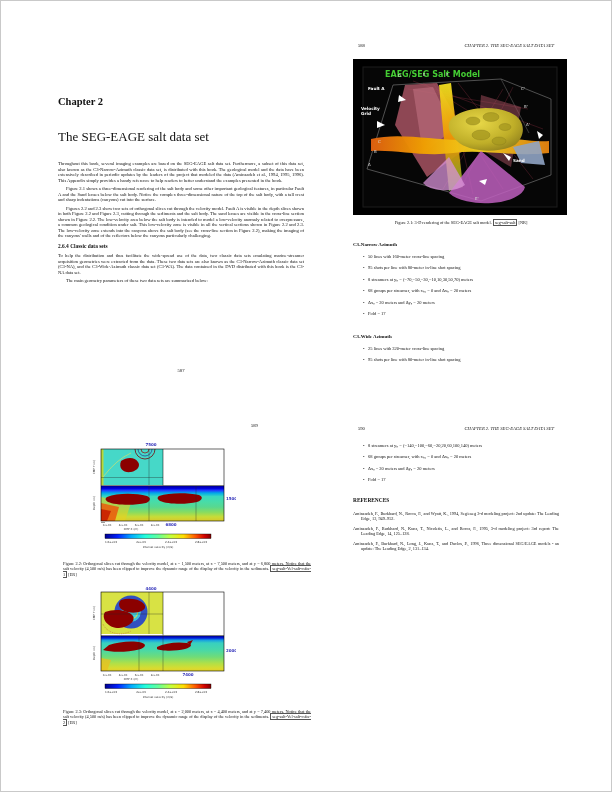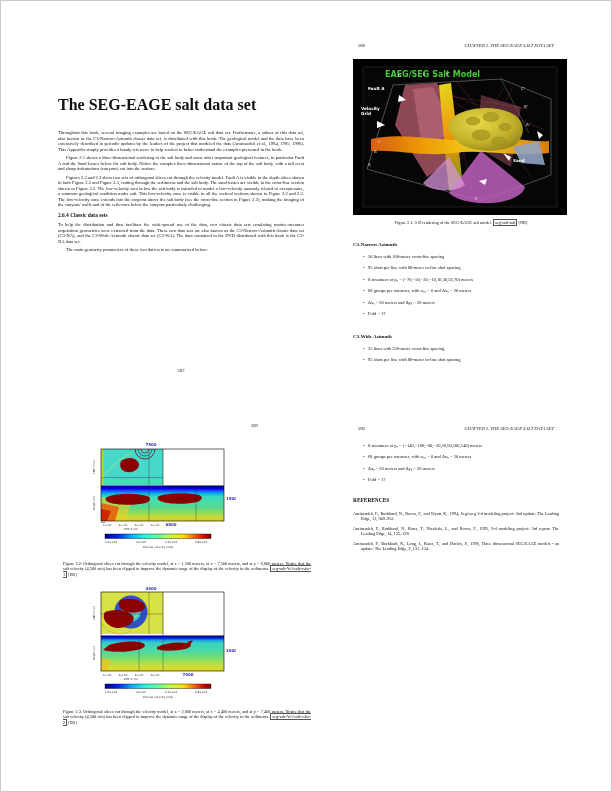--- a/index.html
+++ b/index.html
@@ -6,21 +6,21 @@
   html,body{margin:0;padding:0;background:#fff;}
   .sheet{position:relative;width:612px;height:792px;background:#ffffff;
          font-family:"Liberation Serif",serif;color:#111;overflow:hidden;
          border:1px solid #c9c9c9;box-sizing:border-box;}
   .abs{position:absolute;}
   
   .body-text{font-size:4.6px;line-height:5.5px;text-align:justify;}
   .body-text p{margin:0 0 3px 0;}
   .body-text p.ind{text-indent:8px;}
   .h-chapter{font-size:10.5px;font-weight:bold;margin:0 0 22px 0;}
-  .h-title{font-size:16px;font-weight:bold;margin:0 0 16px 0;}
+  .h-title{font-size:13px;font-weight:normal;margin:0 0 16px 0;}
   .h-sec{font-size:5.4px;font-weight:bold;margin:5px 0 4px 0;}
   .pageno{font-size:4.6px;}
   .runhead{display:flex;justify-content:space-between;font-size:4.6px;}
   .runhead .rh-title{font-style:italic;}
   .caption{font-size:4.3px;line-height:5.4px;text-align:justify;}
   .caption.center{text-align:center;}
   .cap-tag{border:1px solid #555;padding:0 1px;}
   .b-head{font-size:5px;font-weight:bold;}
   ul.blist{list-style:none;margin:0;padding:0 0 0 10px;font-size:4.5px;}
   ul.blist li{margin:0 0 6.6px 0;line-height:4.8px;position:relative;padding-left:5px;}
@@ -30,20 +30,21 @@
   
   svg text{font-family:"DejaVu Sans",sans-serif;}
   .blue-ann{fill:#3333bb;font-weight:bold;}
 </style>
 </head>
 <body>
 
 <div class="sheet">
 
   <section class="abs" style="left:57px;top:95px;width:246px;">
+    <div class="h-chapter">Chapter 2</div>
     <div class="h-title">The SEG-EAGE salt data set</div>
     <div class="body-text">
       <p>Throughout this book, several imaging examples are based on the SEG-EAGE salt data set. Furthermore, a subset of this data set, also known as the C3-Narrow-Azimuth classic data set, is distributed with this book. The geological model and the data have been extensively described in periodic updates by the leaders of the project that modeled the data (Aminzadeh et al., 1994, 1995, 1996). This Appendix simply provides a handy reference to help readers to better understand the examples presented in the book.</p>
       <p class="ind">Figure 2.1 shows a three-dimensional rendering of the salt body and some other important geological features, in particular Fault A and the Sand lenses below the salt body. Notice the complex three-dimensional nature of the top of the salt body, with a tall crest and sharp indentations (canyons) cut into the surface.</p>
       <p class="ind">Figures 2.2 and 2.3 show two sets of orthogonal slices cut through the velocity model. Fault A is visible in the depth slices shown in both Figure 2.2 and Figure 2.3, cutting through the sediments and the salt body. The sand lenses are visible in the cross-line section shown in Figure 2.2. The low-velocity area below the salt body is intended to model a low-velocity anomaly related to overpressure, a common geological condition under salt. This low-velocity zone is visible in all the vertical sections shown in Figure 2.2 and 2.3. The low-velocity zone extends into the canyons above the salt body (see the cross-line section in Figure 2.2), making the imaging of the canyons' walls and of the reflectors below the canyons particularly challenging.</p>
       <div class="h-sec">2.6.4    Classic data sets</div>
       <p>To help the distribution and thus facilitate the wide-spread use of the data, two classic data sets emulating marine-streamer acquisition geometries were extracted from the data. These two data sets are also known as the C3-Narrow-Azimuth classic data set (C3-NA), and the C3-Wide-Azimuth classic data set (C3-WA). The data contained in the DVD distributed with this book is the C3-NA data set.</p>
       <p class="ind">The main geometry parameters of these two data sets are summarized below:</p>
     </div>
   </section>

